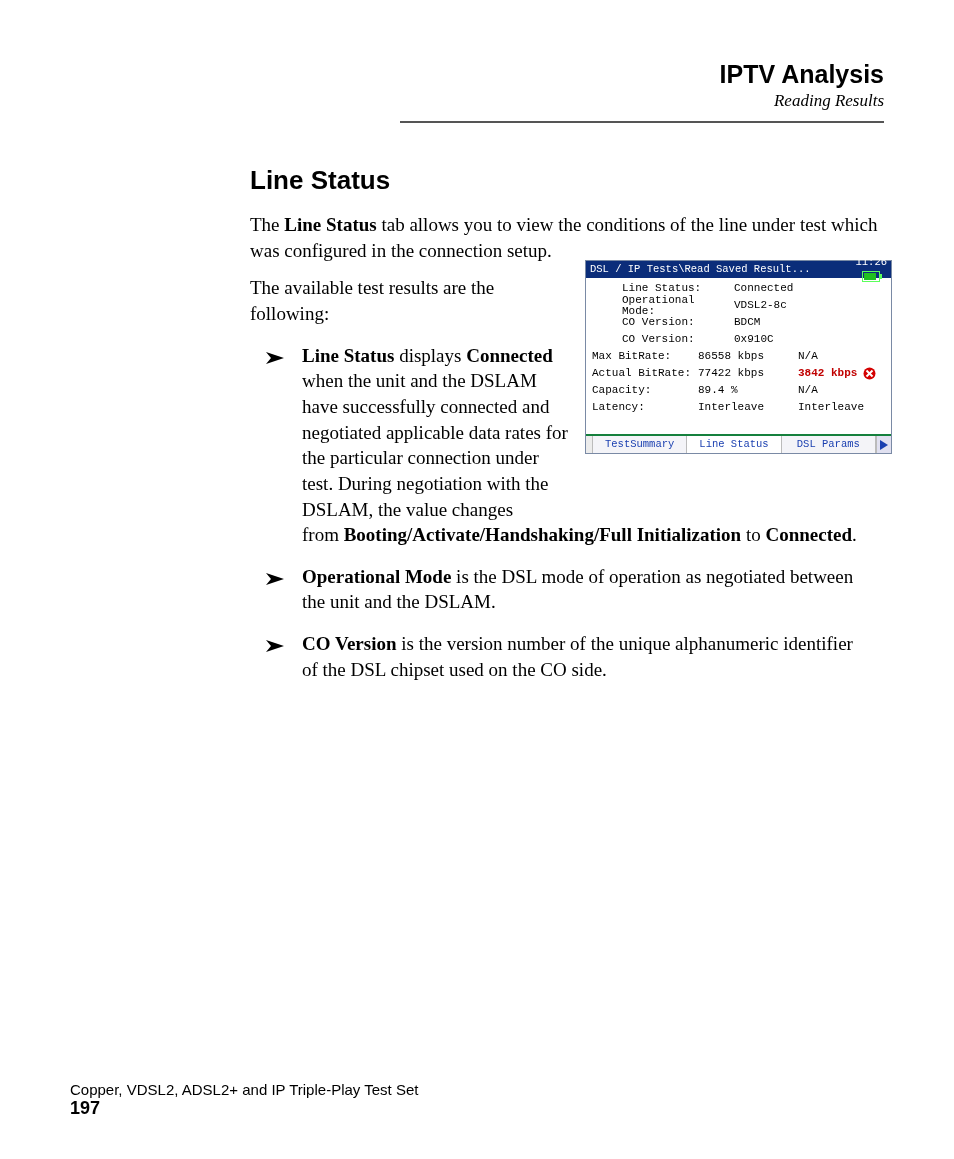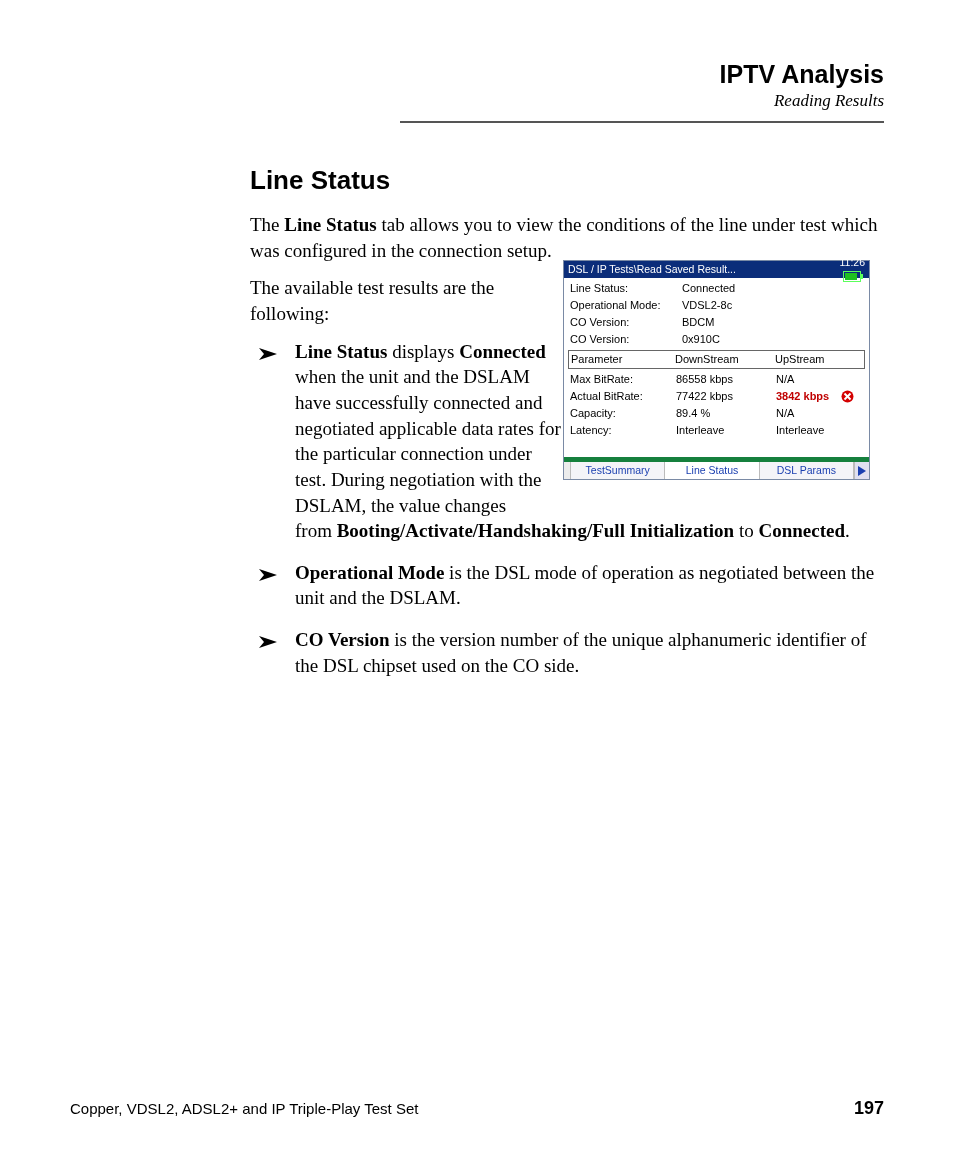--- a/index.html
+++ b/index.html
@@ -39,21 +39,21 @@
     font-size: 19px;
     line-height: 1.35;
   }
   .h2 {
     font-family: Arial, Helvetica, sans-serif;
     font-weight: 900;
     font-size: 26px;
     margin-bottom: 14px;
   }
   .para { margin-bottom: 12px; }
-  .bullets { list-style: none; padding-left: 0; margin: 9px; }
+  .bullets { list-style: none; padding-left: 0; margin: 16px; }
   .bullets > li {
     position: relative;
     padding-left: 36px;
     margin-bottom: 16px;
   }
   .bullets > li .arrow {
     position: absolute;
     left: 0; top: 4px;
     width: 24px; height: 16px;
   }
@@ -63,24 +63,24 @@
   .bullets > li.with-fig .bullet-body {
     width: 269px; 
   }
   .bullets > li.with-fig .bullet-rest {
     
   }
 
   
   .device {
     position: absolute;
-    right: 84px;
+    right: 62px;
     top: 260px;
     width: 305px;
-    font-family: Liberation Sans, sans-serif;
+    font-family: Liberation Mono, monospace;
     font-size: 11px;
     border: 1px solid #7a8aa5;
     background: #fff;
     line-height: 1;
   }
   .device .titlebar {
     background: #0b2d7a;
     color: #fff;
     height: 17px;
     padding: 0 4px;
@@ -95,21 +95,21 @@
   }
   .device .titlebar .battery::after {
     content: ""; position: absolute; right: -3px; top: 2px;
     width: 2px; height: 5px; background: #5cff5c;
   }
   .device .titlebar .battery .fill {
     position: absolute; left: 1px; top: 1px; bottom: 1px; right: 3px;
     background: #20c020;
   }
   .device .body { padding: 2px 6px 4px 6px; }
-  .device .kv { display: flex; height: 17px; align-items: center; }
+  .device .kv { display: flex; height: 17px; align-items: center; margin-left: 30px; }
   .device .kv .k { width: 112px; }
   .device .kv .v { flex: 1; }
   .device .grid3 { display: flex; height: 17px; align-items: center; }
   .device .grid3 > div:nth-child(1) { width: 106px; }
   .device .grid3 > div:nth-child(2) { width: 100px; }
   .device .grid3 > div:nth-child(3) { width: 65px; }
   .device .grid3 .erricon { width: 16px; }
   .device .headerrow {
     border: 1px solid #666;
     margin: 2px -2px;
@@ -119,21 +119,21 @@
     display: flex; align-items: center;
   }
   .device .headerrow > div:nth-child(1) { width: 104px; }
   .device .headerrow > div:nth-child(2) { width: 100px; }
   .device .headerrow > div:nth-child(3) { width: 80px; }
   .device .err { color: #c00000; font-weight: 700; }
   .device .erricon svg { display: block; }
 
   .device .tabs {
     display: flex;
-    border-top: 5px solid #15803d;
+    border-top: 2px solid #15803d;
     background: #ececec;
     height: 17px;
     align-items: stretch;
   }
   .device .tabs .spacer-l {
     width: 6px; border-right: 1px solid #bbb; background: #ececec;
   }
   .device .tabs .tab {
     flex: 1;
     border-right: 1px solid #bbb;
@@ -147,22 +147,23 @@
     width: 14px;
     background: #e0e0f0;
     display: flex; align-items: center; justify-content: center;
     color: #1a3fb0;
     border-left: 1px solid #bbb;
   }
 
   .footer {
     position: absolute;
     left: 70px; right: 70px; bottom: 40px;
-    display: flex; justify-content: space-between; align-items: baseline;
+    display: flex; align-items: baseline;
     font-family: Arial, Helvetica, sans-serif;
+    flex-direction: column;
   }
   .footer .left { font-size: 15px; }
   .footer .right { font-weight: 700; font-size: 18px; }
 
   b { font-weight: 700; font-family: Georgia, "Times New Roman", serif; }
 </style>
 </head>
 <body>
 
 <div class="page">
@@ -239,25 +240,20 @@
       </div>
       <div class="kv">
         <div class="k">CO Version:</div>
         <div class="v">BDCM</div>
       </div>
       <div class="kv">
         <div class="k">CO Version:</div>
         <div class="v">0x910C</div>
       </div>
 
-      <div class="headerrow">
-        <div>Parameter</div>
-        <div>DownStream</div>
-        <div>UpStream</div>
-      </div>
 
       <div class="grid3">
         <div>Max BitRate:</div>
         <div>86558  kbps</div>
         <div>N/A</div>
         <div class="erricon"></div>
       </div>
       <div class="grid3">
         <div>Actual BitRate:</div>
         <div>77422  kbps</div>

